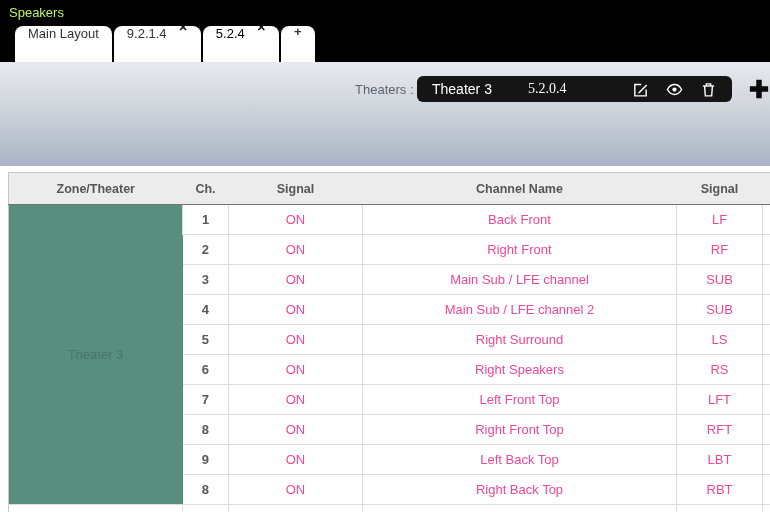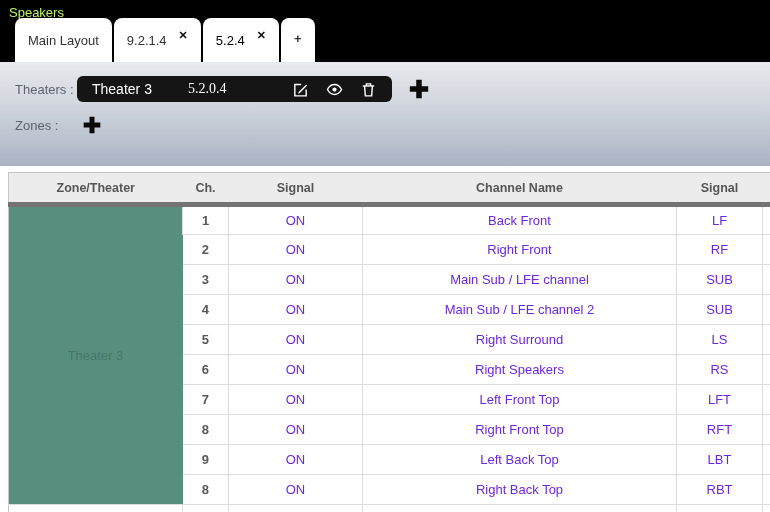--- a/index.html
+++ b/index.html
@@ -3,53 +3,53 @@
 <meta charset="utf-8">
 <style>
   * { margin:0; padding:0; box-sizing:border-box; }
   html,body { width:770px; height:512px; overflow:hidden; background:#fff;
               font-family:"Liberation Sans", sans-serif; }
 
   
   .topbar { position:relative; width:100%; height:62px; background:#000; }
   .app-title { position:absolute; left:9px; top:5px; color:#bef264; font-size:13px; }
   .tabs { position:absolute; left:15px; bottom:0; display:flex; align-items:flex-end; gap:2px; }
-  .tab { background:#fff; height:44px; border-radius:8px 8px 0 0;
-         display:flex; align-items:center; padding:0 13px; gap:12px;
+  .tab { background:#fff; height:36px; border-radius:8px 8px 0 0;
+         display:flex; align-items:flex-start; padding:0 13px; gap:12px;
          font-size:13px; color:#333; cursor:pointer; }
   .tab .tab-label { white-space:nowrap; }
   .tab.active .tab-label { font-weight:400; color:#000; }
   .tab .close-x { font-weight:700; font-size:11px; color:#111; transform:translateY(-5px); cursor:pointer; }
   .tab.add-tab { padding:0 13px; font-weight:700; font-size:13px; }
   .tab.add-tab .tab-label { transform:translateY(-2px); }
 
   
   .panel { width:100%; height:104px; background:linear-gradient(180deg,#e7eaee 0%,#cfd4db 45%,#a9b3c4 100%);
            padding:14px 0 0 15px; }
-  .panel-row { display:flex; align-items:center; }
+  .panel-row { display:flex; align-items:center;justify-content:flex-end; }
   .panel-label { width:62px; font-size:13px; color:#5d646e; flex:0 0 62px; }
   .theater-pill { background:#151515; border-radius:6px; height:26px;
                   display:flex; align-items:center; color:#fff; padding:0 15px; cursor:pointer; }
   .theater-pill .t-name { font-size:14px; width:96px; }
   .theater-pill .t-version { font-size:14px; width:92px;font-family:Liberation Serif, serif; }
   .pill-icons { display:flex; align-items:center; gap:17px; margin-left:12px; }
   .pill-icons .icon-btn { width:17px; height:17px; display:block; cursor:pointer; }
   .pill-icons svg { width:100%; height:100%; display:block; }
   .add-btn { margin-left:16px; width:22px; height:22px; cursor:pointer; }
   .add-btn svg { width:100%; height:100%; display:block; }
   .zones-row { margin-top:13px; }
   .zones-row .add-btn { margin-left:5px; width:20px; height:20px; }
 
   
   .table-area { margin:6px 0 0 8px; }
   table { border-collapse:collapse; table-layout:fixed; width:904px;
           border:1px solid #c6c6c6; background:#fff; }
   thead th { background:#ececec; color:#565656; font-size:12.5px; font-weight:700;
-             height:32px; text-align:center; border-bottom:5px solid #737373; }
-  tbody td { height:30px; text-align:center; font-size:13px; color:#6d28d9;
+             height:32px; text-align:center; border-bottom:1px solid #737373; }
+  tbody td { height:30px; text-align:center; font-size:13px; color:#ec4899;
              border-top:1px solid #dcdcdc; border-left:1px solid #dcdcdc; background:#fff; }
   tbody tr td:first-child { border-left:none; }
   td.ch-cell { font-weight:700; color:#585858; }
   td.zone-cell { background:#588e7e; color:#48756a; font-size:13px;
                  border-top:none; border-left:none; }
   td.zone-empty { border-left:none; }
 </style>
 </head>
 <body>
 
@@ -100,28 +100,20 @@
           </svg>
         </span>
       </span>
     </div>
     <span class="add-btn">
       <svg viewBox="0 0 24 24">
           <path d="M9 2 h6 v7 h7 v6 h-7 v7 h-6 v-7 H2 V9 h7 z" fill="#0a0a0a"></path>
         </svg>
     </span>
   </div>
-  <div class="panel-row zones-row">
-    <span class="panel-label">Zones :</span>
-    <span class="add-btn">
-      <svg viewBox="0 0 24 24">
-          <path d="M9 2 h6 v7 h7 v6 h-7 v7 h-6 v-7 H2 V9 h7 z" fill="#0a0a0a"></path>
-        </svg>
-    </span>
-  </div>
 </div>
 
 <div class="table-area">
   <table>
     <colgroup>
       <col style="width:174px">
         <col style="width:46px">
         <col style="width:134px">
       <col style="width:314px">
         <col style="width:86px">

